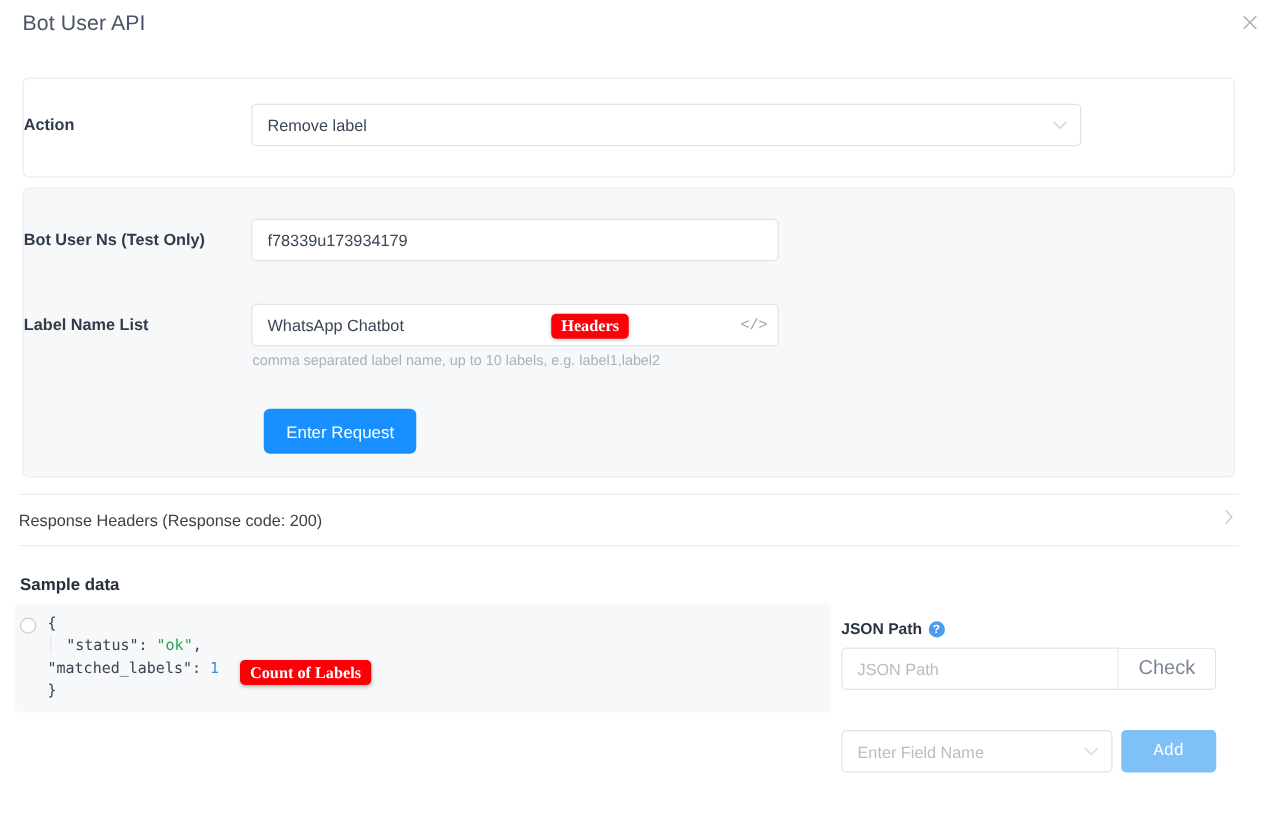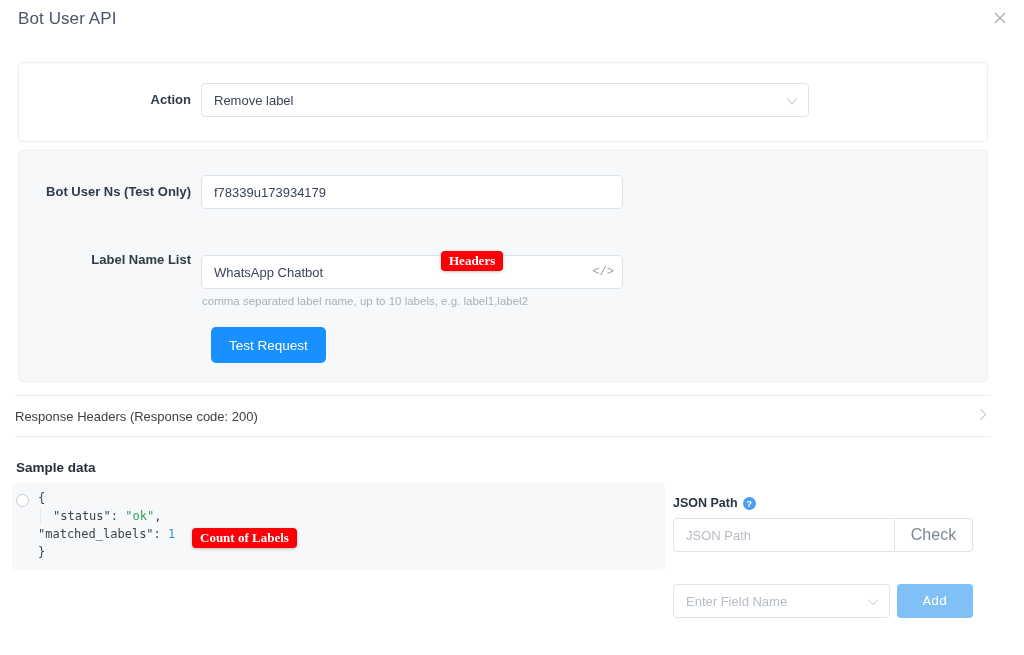--- a/index.html
+++ b/index.html
@@ -55,21 +55,21 @@
   }
 
   
   .form-row {
     position: absolute;
     display: flex;
     align-items: flex-start;
   }
   .form-label {
     width: 182px;
-    text-align: right;
+    text-align: left;
     padding-right: 10px;
     font-size: 13px;
     font-weight: bold;
     color: #2f3b4a;
     line-height: 34px;
   }
   .field-wrap { position: relative; }
 
   .txt-input {
     height: 34px;
@@ -266,21 +266,21 @@
 
 <div class="close-btn">
   <svg width="28" height="28" viewBox="0 0 28 28">
     <path d="M9 9 L19 19 M19 9 L9 19" stroke="#6b7280" stroke-width="1.4" fill="none"></path>
   </svg>
 </div>
 
 <div class="panel panel-action">
   <div class="form-row" style="left:0px; top:20px;">
     <div class="form-label">Action</div>
-    <div class="field-wrap select-wrap" style="width:608px;">
+    <div class="field-wrap select-wrap" style="width:664px;">
       <input class="txt-input" type="text" readonly="" value="Remove label" style="">
       <span class="chev">
         <svg width="12" height="8" viewBox="0 0 12 8">
             <path d="M1 1.5 L6 6.5 L11 1.5" stroke="#aab2bd" stroke-width="1.3" fill="none"></path>
           </svg>
       </span>
     </div>
   </div>
 </div>
 
@@ -288,32 +288,32 @@
 
   <div class="form-row" style="left:0px; top:24px;">
     <div class="form-label">Bot User Ns (Test Only)</div>
     <div class="field-wrap" style="width:422px;">
       <input class="txt-input" type="text" value="f78339u173934179" style="">
     </div>
   </div>
 
   <div class="form-row" style="left:0px; top:92px;">
     <div class="form-label">Label Name List</div>
-    <div style="width:422px;margin-top:12px;">
+    <div style="width:422px;">
       <div class="field-wrap">
         <input class="txt-input" type="text" value="WhatsApp Chatbot" style="">
         <span class="code-icon">&lt;/&gt;</span>
       </div>
       <div class="hint">comma separated label name, up to 10 labels, e.g. label1,label2</div>
     </div>
   </div>
 
   <div class="badge-red" style="left:422px; top:100px;">Headers</div>
 
-  <button class="btn-primary" style="left:192px; top:176px;">Test Request</button>
+  <button class="btn-primary" style="left:192px; top:176px;">Enter Request</button>
 </div>
 
 <div class="resp-strip">
   <span class="resp-strip-label">Response Headers (Response code: 200)</span>
   <span class="resp-chev">
     <svg width="8" height="13" viewBox="0 0 8 13">
         <path d="M1.5 1 L6.5 6.5 L1.5 12" stroke="#8a93a0" stroke-width="1.2" fill="none"></path>
       </svg>
   </span>
 </div>

